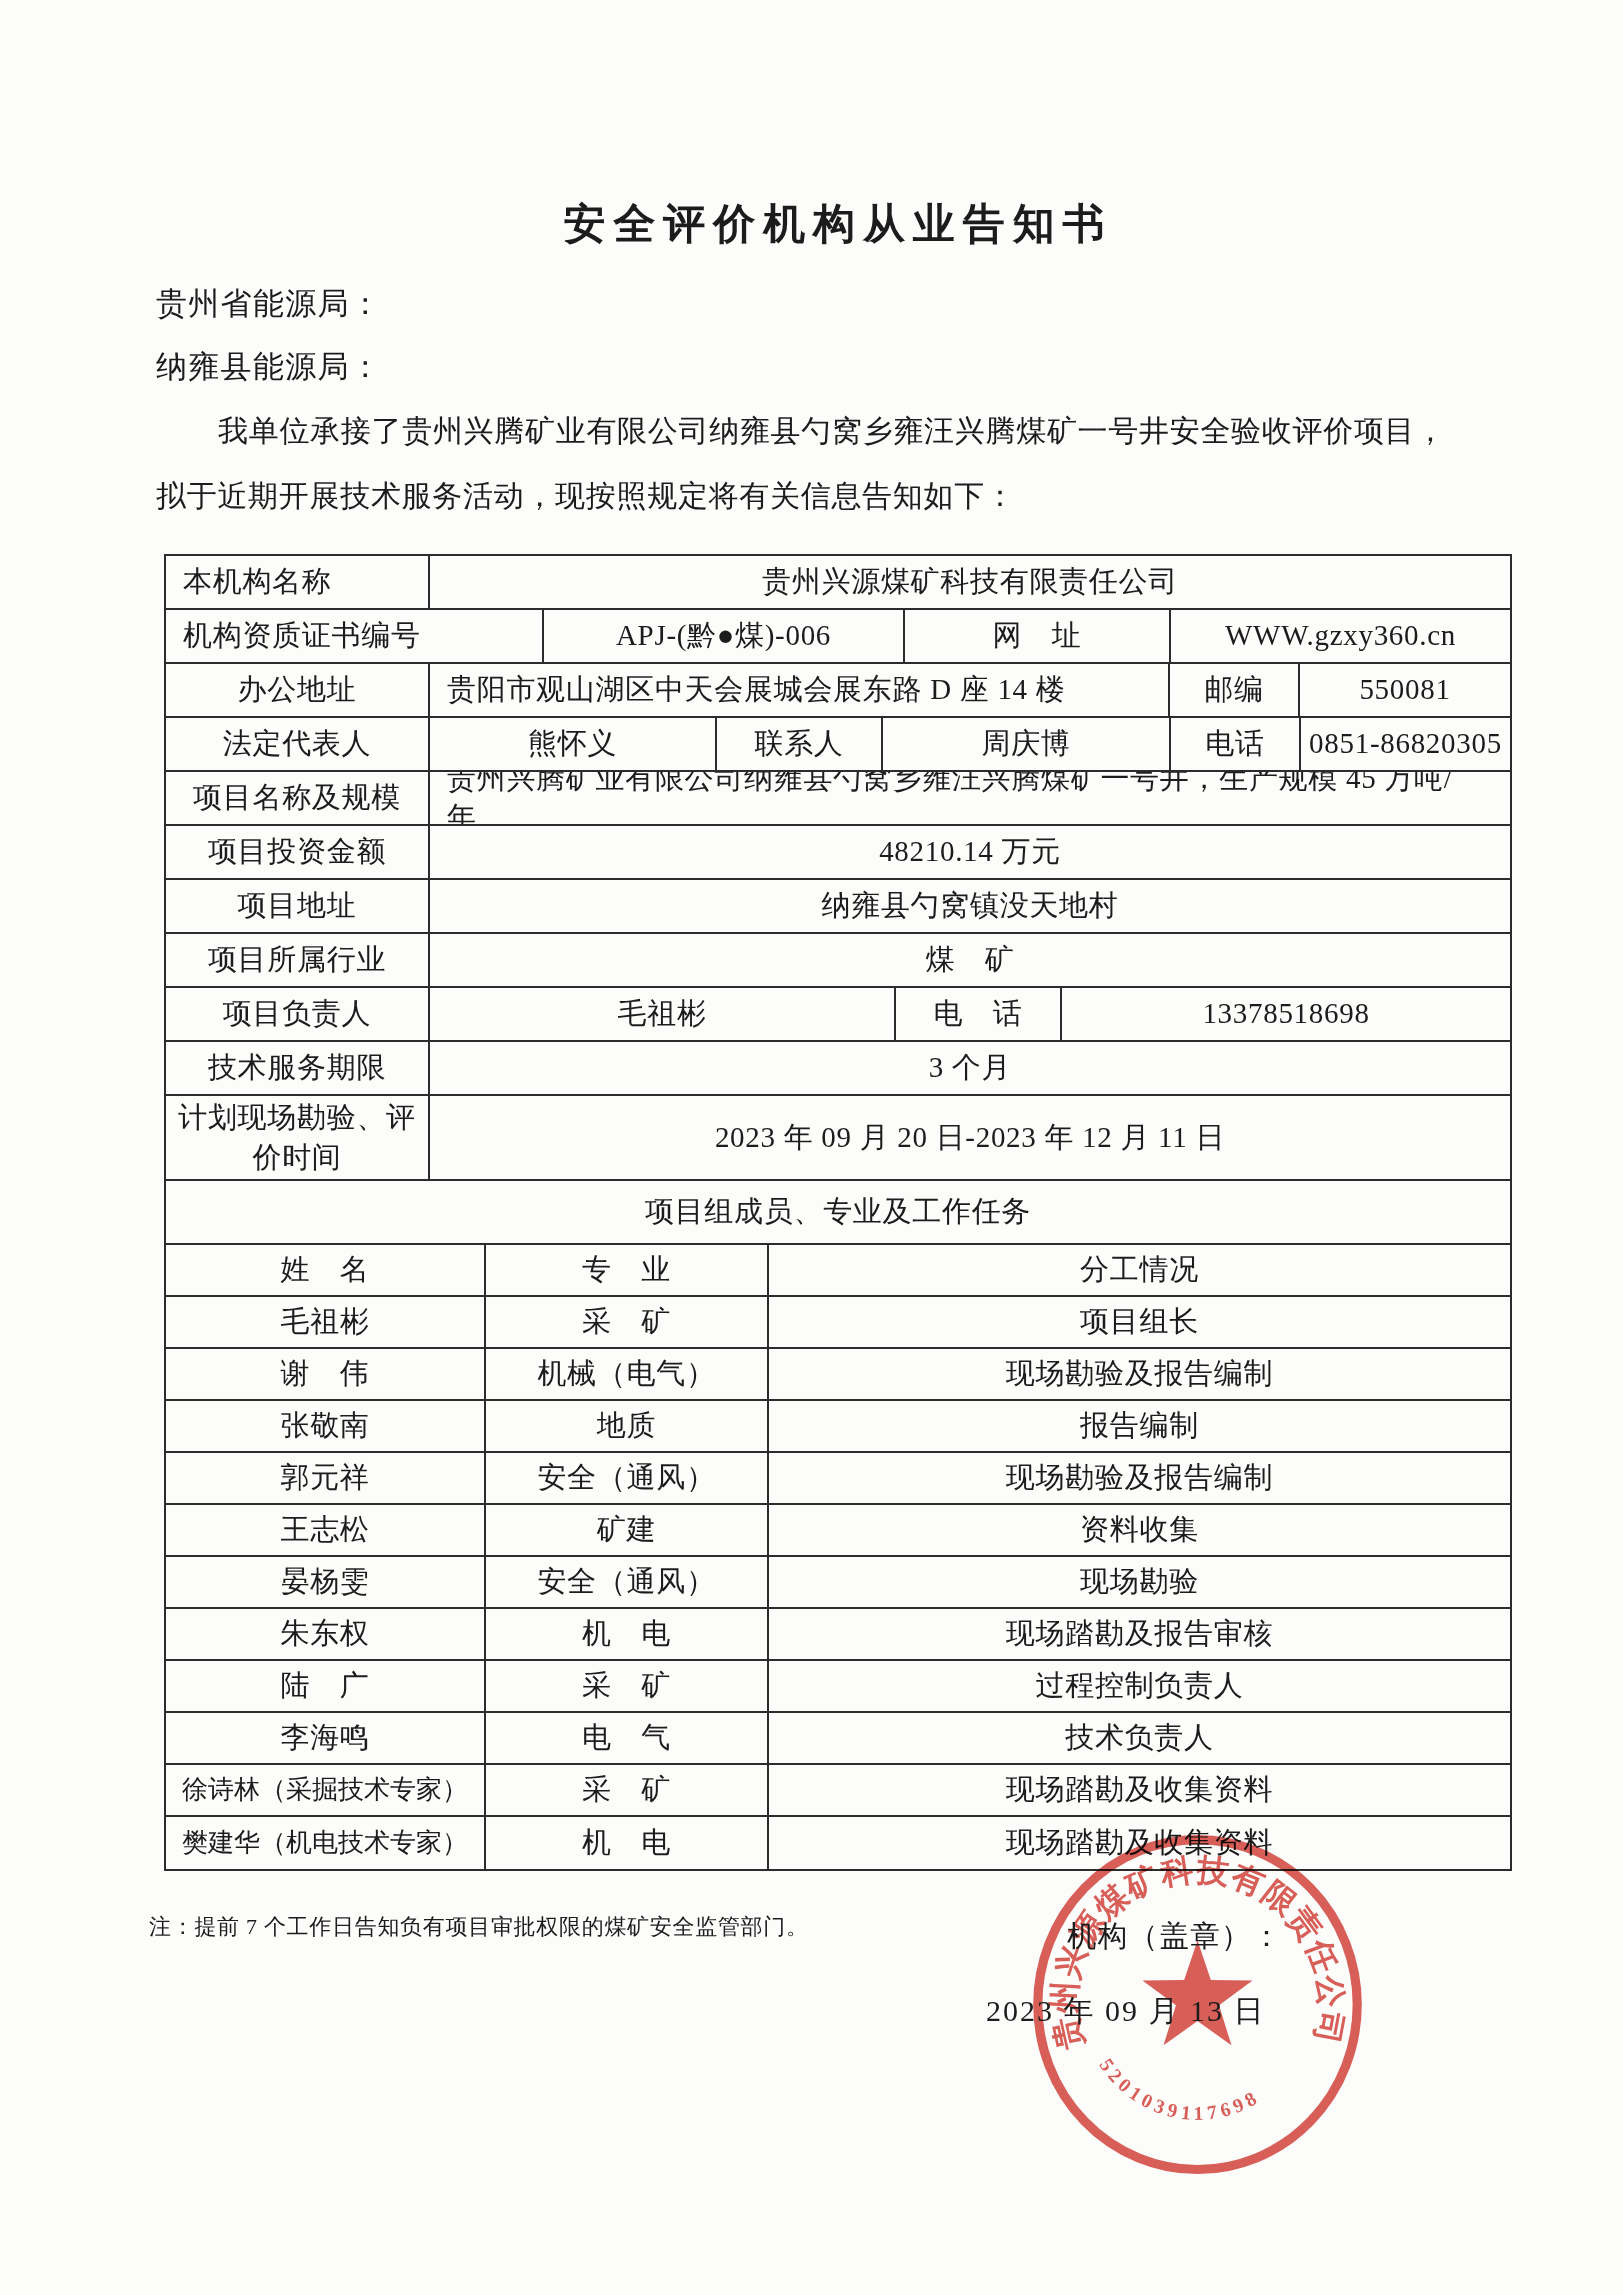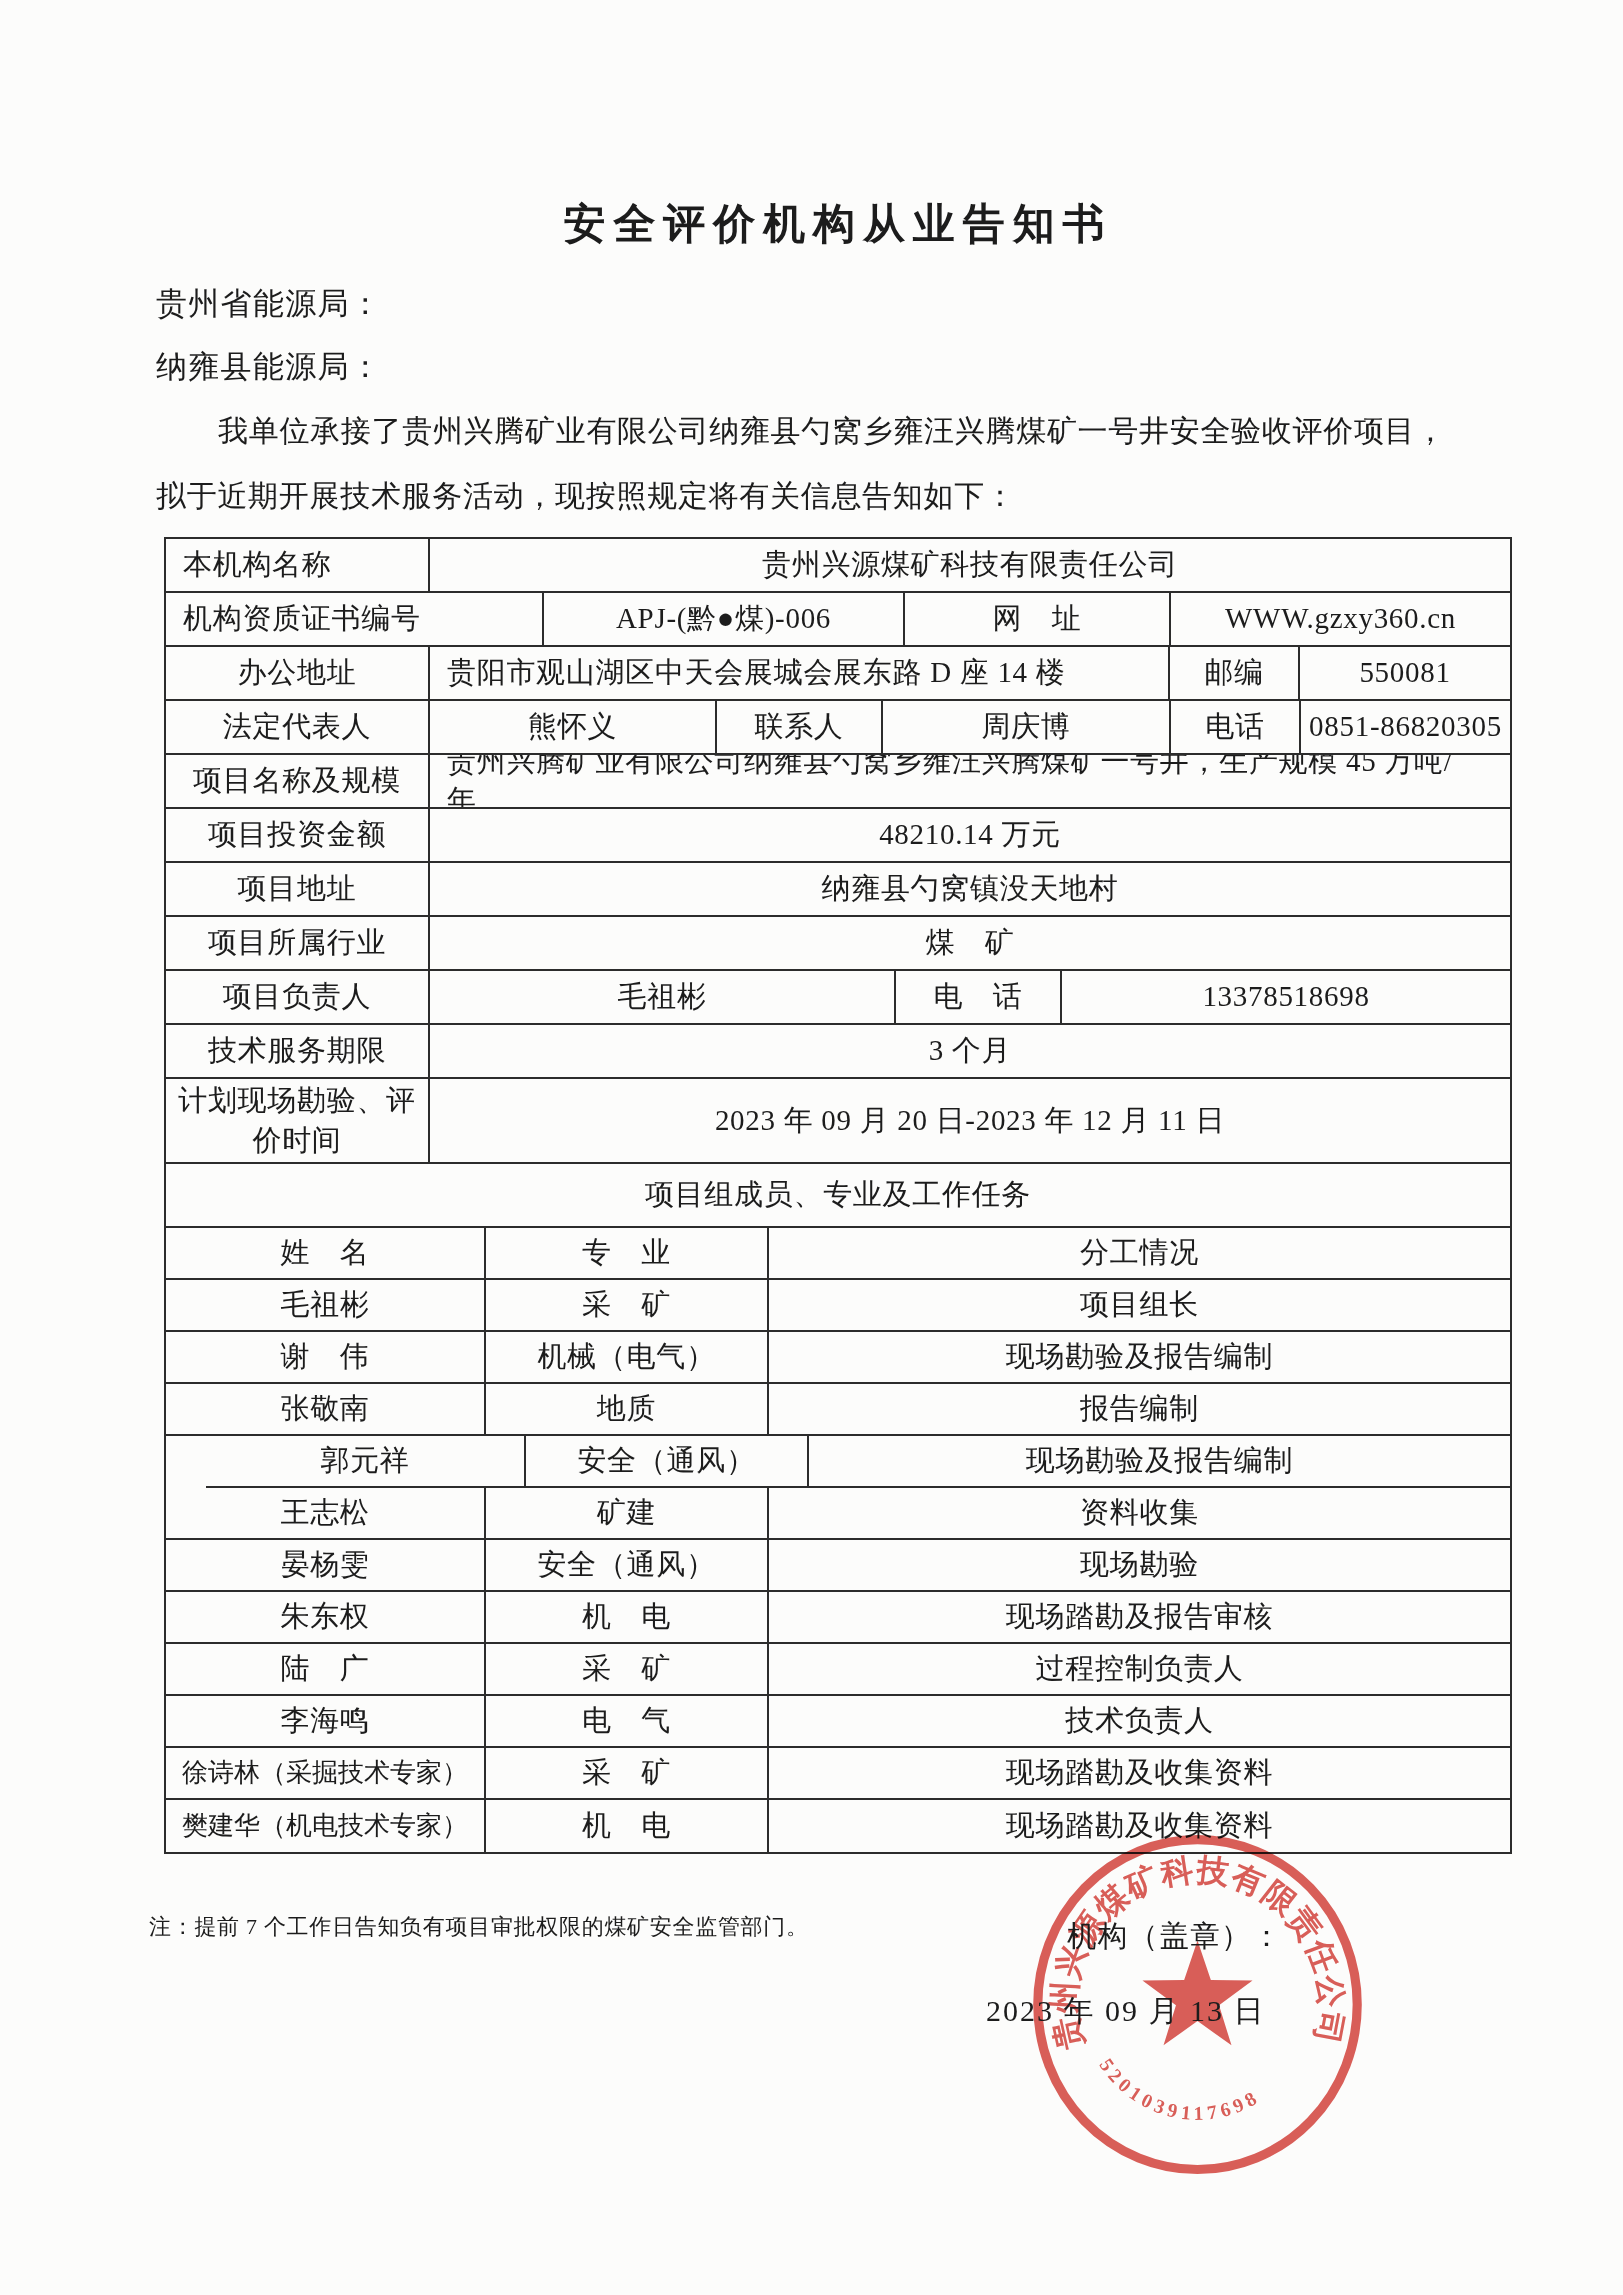--- a/index.html
+++ b/index.html
@@ -12,21 +12,21 @@
   .doc-title{
     left:164px; top:200px; width:1348px; text-align:center;
     font-size:42px; font-weight:bold; letter-spacing:7.9px; line-height:48px;
   }
   .recipient{left:156px; font-size:31px; line-height:38px; letter-spacing:1.3px;}
   .r1{top:285px;} .r2{top:348px;}
   .para{left:156px; width:1361px; font-size:30px; line-height:38px; letter-spacing:0.7px;}
   .p1{top:412px; text-indent:62px;} .p2{top:477px;}
   
   .info-table{
-    left:164px; top:537px; width:1348px; box-sizing:border-box;
+    left:164px; top:554px; width:1348px; box-sizing:border-box;
     border:2.6px solid #2c2c2c; background:transparent;
   }
   .tr{display:flex; border-bottom:2.6px solid #2c2c2c; box-sizing:border-box;}
   .tr:last-child{border-bottom:none;}
   .td{
     display:flex; align-items:center; justify-content:center; text-align:center;
     font-size:29px; line-height:1.35; padding:0 7.9px; box-sizing:border-box;
     letter-spacing:0.7px; overflow:hidden;
   }
   .td.vb{border-right:2px solid #2c2c2c;}
@@ -121,21 +121,21 @@
       <div class="tr" style="height: 52px;">
         <div class="td vb" style="width: 320px; flex: 0 0 auto;">谢　伟</div>
         <div class="td vb" style="width: 283px; flex: 0 0 auto;">机械（电气）</div>
         <div class="td" style="flex: 1 1 0%;">现场勘验及报告编制</div>
       </div>
       <div class="tr" style="height: 52px;">
         <div class="td vb" style="width: 320px; flex: 0 0 auto;">张敬南</div>
         <div class="td vb" style="width: 283px; flex: 0 0 auto;">地质</div>
         <div class="td" style="flex: 1 1 0%;">报告编制</div>
       </div>
-      <div class="tr" style="height: 52px; margin-left: 40px;">
+      <div class="tr" style="height: 52px;">
         <div class="td vb" style="width: 320px; flex: 0 0 auto;">郭元祥</div>
         <div class="td vb" style="width: 283px; flex: 0 0 auto;">安全（通风）</div>
         <div class="td" style="flex: 1 1 0%;">现场勘验及报告编制</div>
       </div>
       <div class="tr" style="height: 52px;">
         <div class="td vb" style="width: 320px; flex: 0 0 auto;">王志松</div>
         <div class="td vb" style="width: 283px; flex: 0 0 auto;">矿建</div>
         <div class="td" style="flex: 1 1 0%;">资料收集</div>
       </div>
       <div class="tr" style="height: 52px;">

